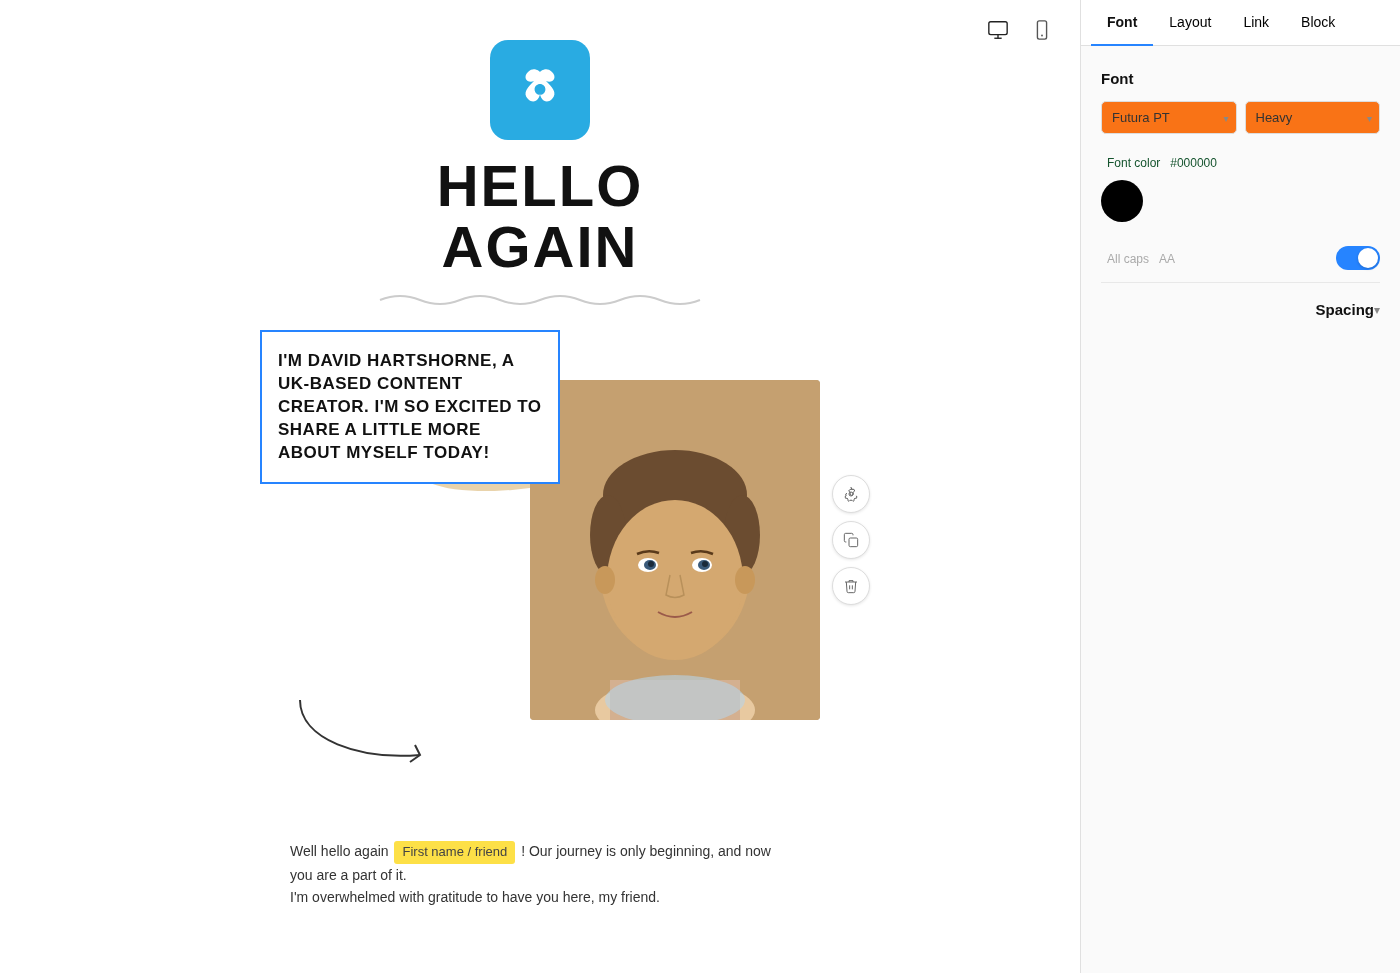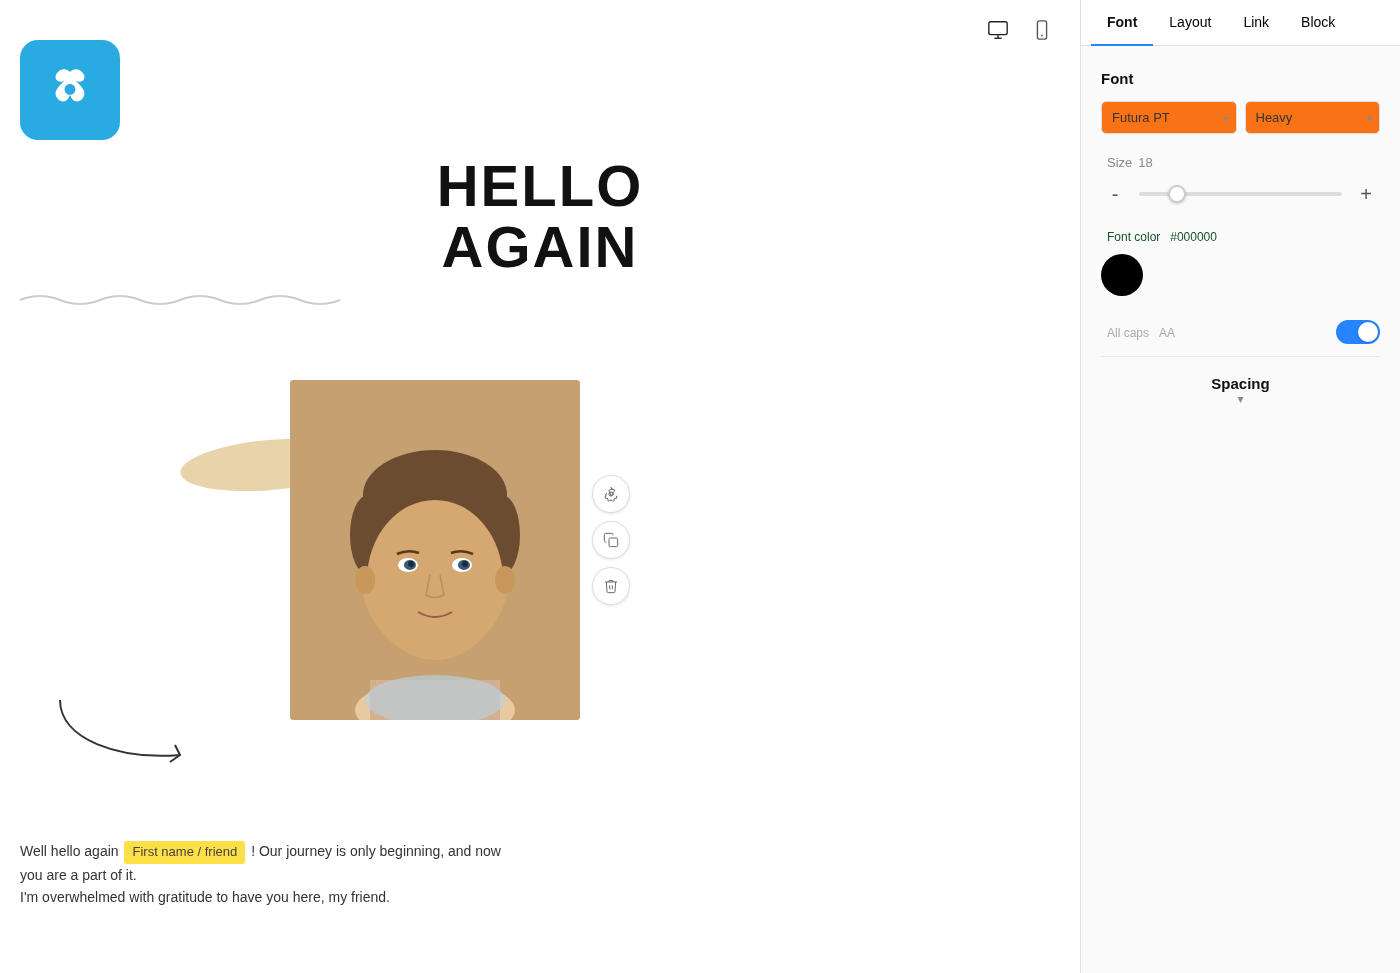--- a/index.html
+++ b/index.html
@@ -11,20 +11,21 @@
       width: 1400px;
       overflow: hidden;
     }
 
     
     .canvas-area {
       flex: 1;
       background: #ffffff;
       display: flex;
       flex-direction: column;
+      align-items: center;
       overflow-y: auto;
       padding: 30px 20px 40px;
       position: relative;
     }
 
     
     .top-toolbar {
       position: absolute;
       top: 12px;
       right: 20px;
@@ -410,21 +411,20 @@
     
     .spacing-section {
       border-top: 1px solid #e8e8e8;
       padding-top: 18px;
     }
     .spacing-header {
       display: flex;
       align-items: center;
       justify-content: flex-end;
       cursor: pointer;
-      flex-direction: column;
     }
     .spacing-title {
       font-size: 15px;
       font-weight: 600;
       color: #111;
     }
     .chevron-icon {
       color: #888;
       font-size: 12px;
     }
@@ -476,20 +476,23 @@
     <div>AGAIN</div>
   </div>
 
   <svg class="wavy-divider" viewBox="0 0 320 20">
     <path d="M0,10 Q20,2 40,10 Q60,18 80,10 Q100,2 120,10 Q140,18 160,10 Q180,2 200,10 Q220,18 240,10 Q260,2 280,10 Q300,18 320,10" fill="none" stroke="#ccc" stroke-width="2"></path>
   </svg>
 
   <div class="content-section">
     <div class="content-section-inner">
 
+      <div class="text-block">
+        <div class="text-block-content">I'M DAVID HARTSHORNE, A UK-BASED CONTENT CREATOR. I'M SO EXCITED TO SHARE A LITTLE MORE ABOUT MYSELF TODAY!</div>
+      </div>
 
       <div class="brush-stroke"></div>
 
       <div class="photo-box">
         <div class="person-face">
 
           <svg viewBox="0 0 290 340" width="290" height="340">
 
             <rect width="290" height="340" fill="#c5a070"></rect>
 
@@ -594,30 +597,20 @@
         <select class="panel-select">
           <option>Heavy</option>
           <option>Bold</option>
           <option>Regular</option>
           <option>Light</option>
         </select>
         <span class="select-arrow">▾</span>
       </div>
     </div>
 
-    <div class="size-row">
-      <div class="size-label">
-        <span>Size</span><span>18</span>
-      </div>
-      <div class="size-controls">
-        <button class="size-minus">-</button>
-        <input type="range" class="size-slider" min="8" max="72" value="18" style="">
-        <button class="size-plus">+</button>
-      </div>
-    </div>
 
     <div class="color-section">
       <div class="color-label">
         <span>Font color</span>
         <span>#000000</span>
       </div>
       <button class="color-swatch" style="background:#000000;"></button>
     </div>
 
     <div class="allcaps-section">

